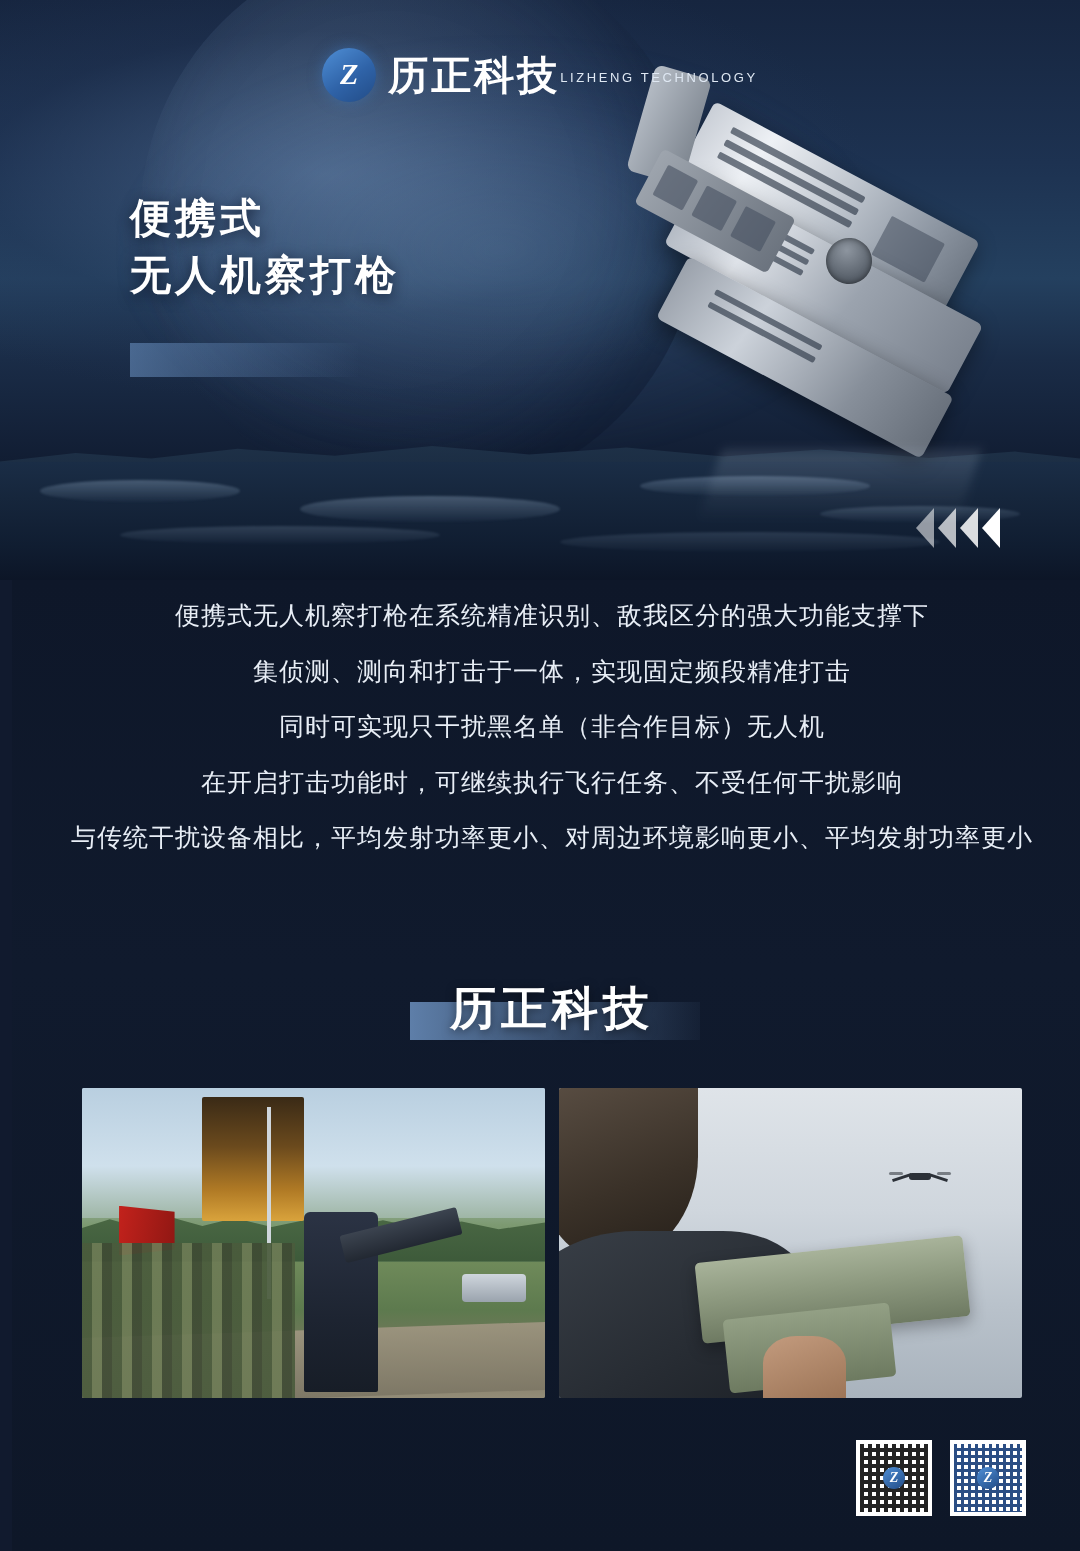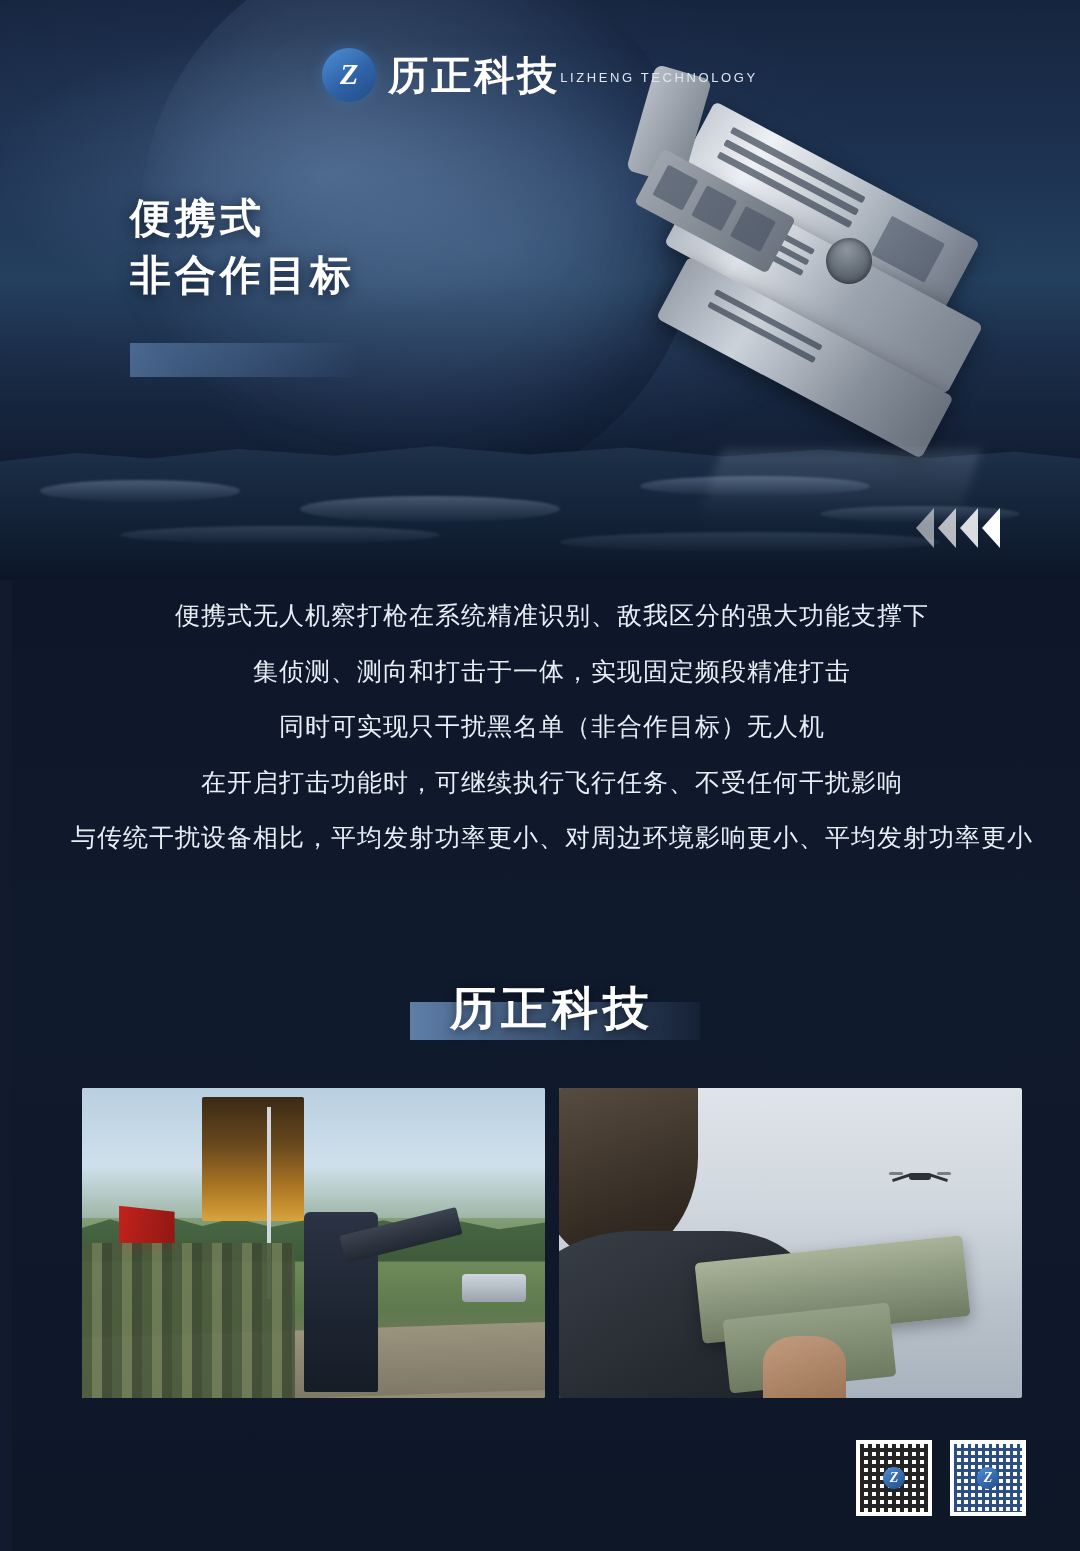--- a/index.html
+++ b/index.html
@@ -524,21 +524,21 @@
       </div>
       <div class="logo-text">
         <div class="logo-cn">历正科技</div>
         <div class="logo-en">LIZHENG TECHNOLOGY</div>
       </div>
     </div>
 
     <div class="headline-bar"></div>
     <div class="headline">
       <div class="line">便携式</div>
-      <div class="line">非合作目标</div>
+      <div class="line">无人机察打枪</div>
     </div>
 
     <div class="chevrons">
       <div class="chev c4"></div>
       <div class="chev c3"></div>
       <div class="chev c2"></div>
       <div class="chev c1"></div>
     </div>
   </div>
 

